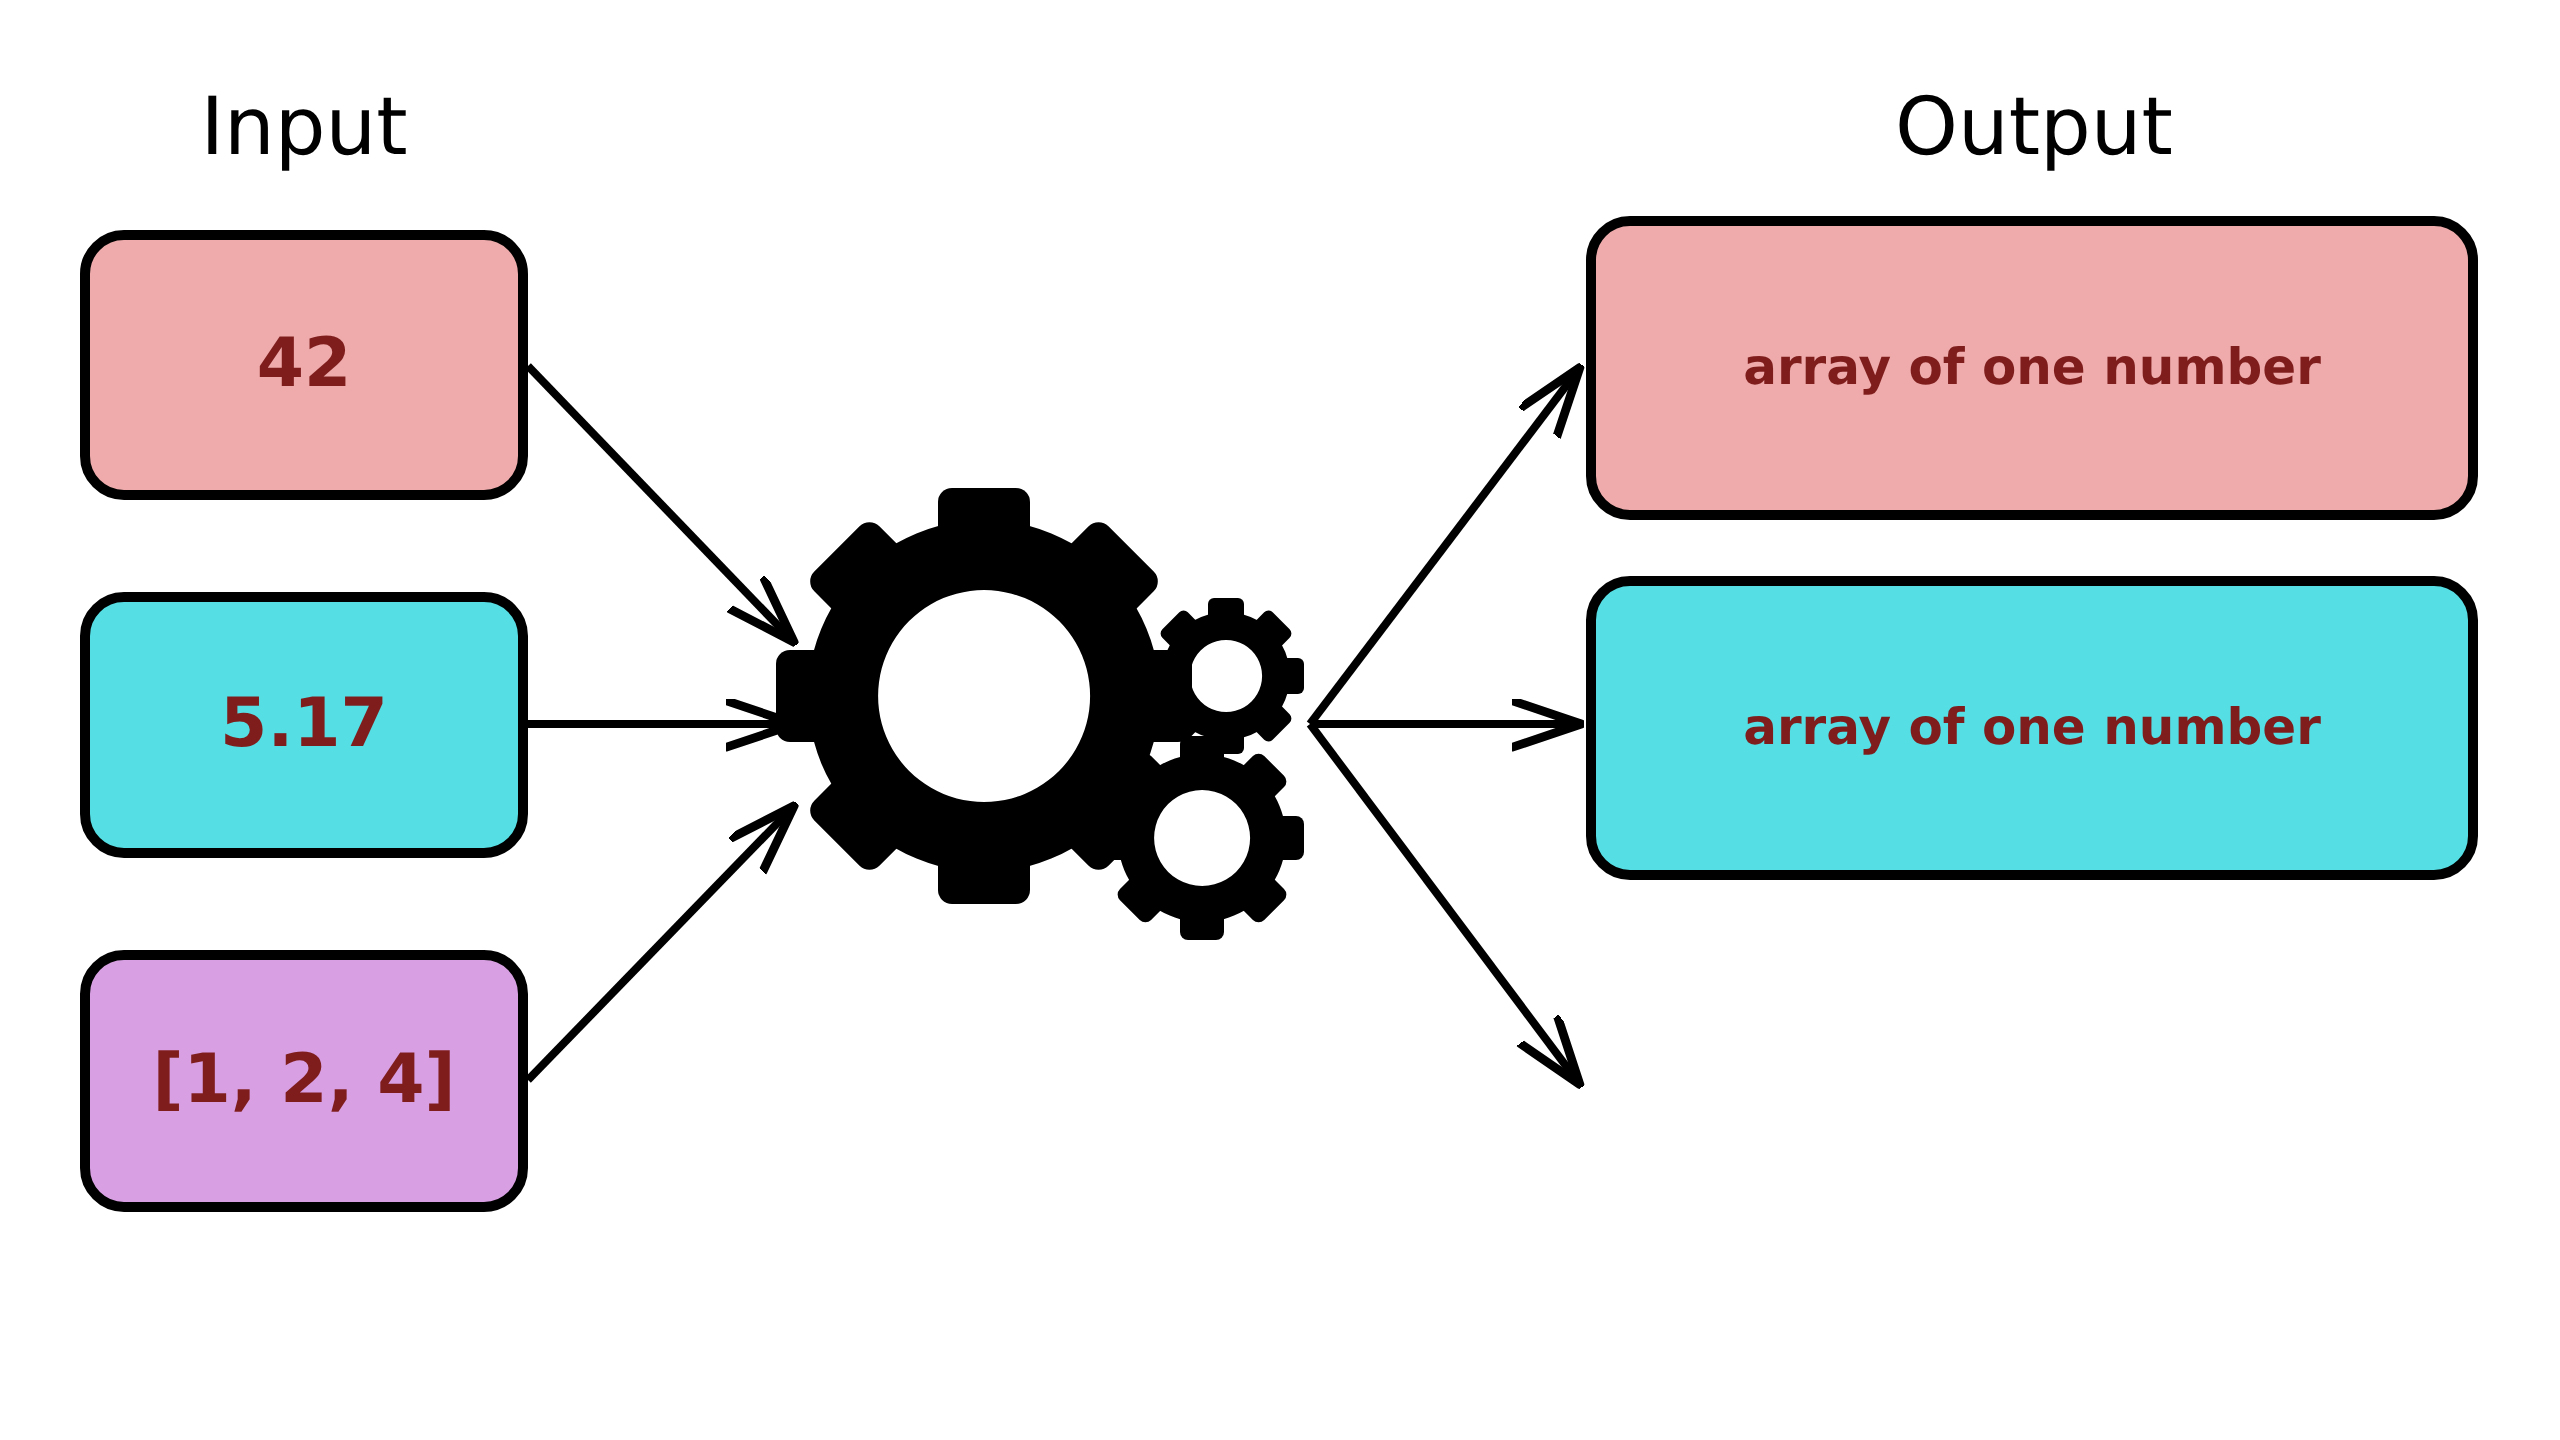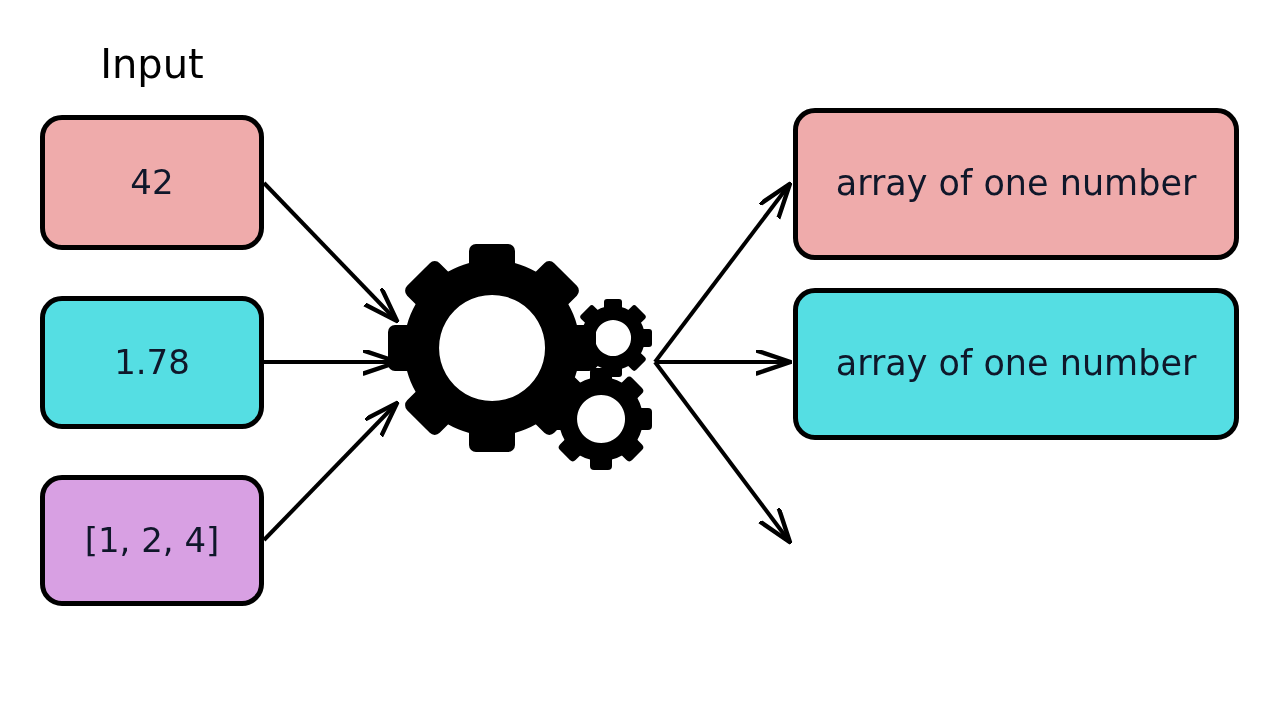--- a/index.html
+++ b/index.html
@@ -35,27 +35,27 @@
     border: 5px solid #000000;
     border-radius: 22px;
     display: flex;
     align-items: center;
     justify-content: center;
     text-align: center;
   }
   .node-label {
     font-family: "DejaVu Sans", sans-serif;
     font-size: 34px;
-    font-weight: 400;
-    color: #0f172a;
+    font-weight: 700;
+    color: #7f1d1d;
     line-height: 1.35;
     padding: 0 12px;
   }
   .node-label.multiline {
-    font-size: 35px;
+    font-size: 25px;
   }
   #edges-layer {
     position: absolute;
     left: 0;
     top: 0;
     width: 1280px;
     height: 720px;
     pointer-events: none;
   }
   #gears-layer {
@@ -66,20 +66,21 @@
     height: 720px;
   }
 </style>
 </head>
 <body>
 
 <div id="canvas">
 
   <div class="col-header" style="left:152px; top:44px;">Input</div>
 
+  <div class="col-header" style="left:1017px; top:44px;">Output</div>
 
   <svg id="edges-layer" viewBox="0 0 1280 720">
     <defs>
       <marker id="arrowhead" markerWidth="9" markerHeight="9" refX="8.2" refY="3.1" orient="auto" markerUnits="strokeWidth">
         <path d="M0,0.2 L8.6,3.1 L0,6.0" fill="none" stroke="#000000" stroke-width="1.1" stroke-linecap="round" stroke-linejoin="round"></path>
       </marker>
     </defs>
 
     <g stroke="#000000" stroke-width="4" fill="none">
       <line x1="264" y1="183" x2="396" y2="320" marker-end="url(#arrowhead)"></line>
@@ -140,21 +141,21 @@
                  M 0,-24 A 24,24 0 1,0 0.1,-24 Z" fill-rule="evenodd"></path>
       </g>
     </g>
   </svg>
 
   <div class="node-box" style="left:40px; top:115px; width:224px; height:135px; background:#efabab;">
     <span class="node-label">42</span>
   </div>
 
   <div class="node-box" style="left:40px; top:296px; width:224px; height:133px; background:#55dee3;">
-    <span class="node-label">1.78</span>
+    <span class="node-label">5.17</span>
   </div>
 
   <div class="node-box" style="left:40px; top:475px; width:224px; height:131px; background:#d8a0e3;">
     <span class="node-label">[1, 2, 4]</span>
   </div>
 
   <div class="node-box" style="left:793px; top:108px; width:446px; height:152px; background:#efabab;">
     <span class="node-label multiline">array of one number</span>
   </div>
 

